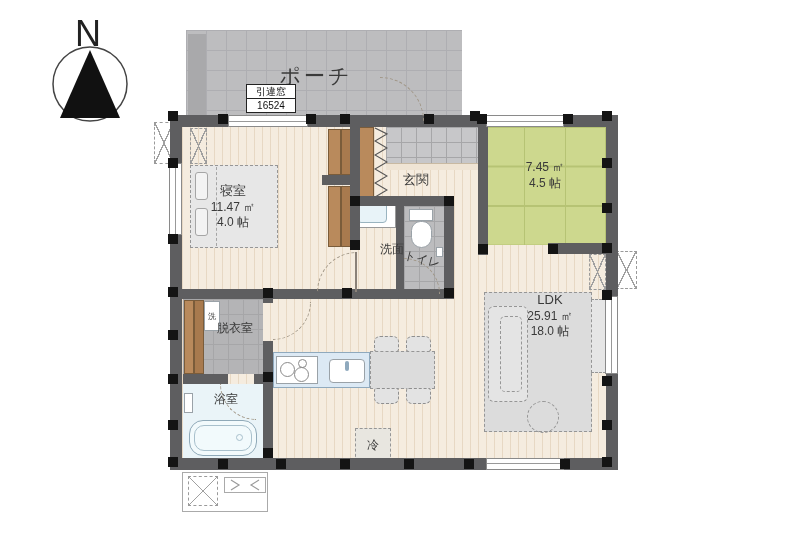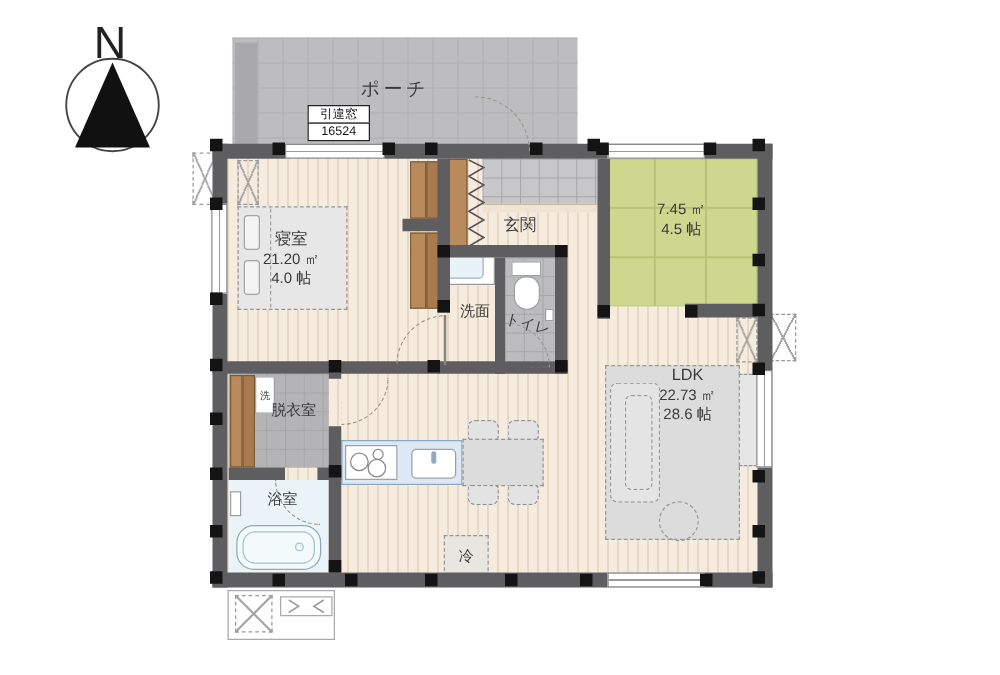--- a/index.html
+++ b/index.html
@@ -55,21 +55,21 @@
 <div id="stage">
 
   <svg class="abs" style="left:28px;top:8px" width="124" height="116" viewBox="0 0 124 116">
     <text x="47" y="38" font-size="36" fill="#222" font-family="Liberation Sans, sans-serif">N</text>
     <circle cx="62" cy="76" r="37" fill="#fff" stroke="#444" stroke-width="1.5"></circle>
     <path d="M62,42 L32,110 L92,110 Z" fill="#111"></path>
   </svg>
 
   <div class="porch" style="left:186px;top:30px;width:276px;height:87px"></div>
   <div class="abs" style="left:188px;top:34px;width:18px;height:83px;background:#a9a9ab"></div>
-  <div class="lbl" style="left:266px;top:62px;width:100px;font-size:15px;letter-spacing:3px">
+  <div class="lbl" style="left:266px;top:62px;width:100px;font-size:21px;letter-spacing:3px">
     <span>ポーチ</span>
   </div>
   <div class="tag" style="left:246px;top:84px;width:50px;height:15px">引違窓</div>
   <div class="tag" style="left:246px;top:98px;width:50px;height:15px">16524</div>
 
   <div class="wood" style="left:182px;top:127px;width:424px;height:331px"></div>
 
   <div class="tatami" style="left:483px;top:127px;width:123px;height:118px"></div>
 
   <div class="tile-d" style="left:386px;top:127px;width:92px;height:38px;background-color:#c7c7c9"></div>
@@ -175,46 +175,46 @@
 
   <div class="a tr" style="left:380px;top:77px;width:44px;height:44px"></div>
   <div class="a tl" style="left:317px;top:252px;width:40px;height:40px"></div>
   <div class="abs" style="left:355px;top:252px;width:2px;height:40px;background:#8a8178"></div>
   <div class="a br" style="left:273px;top:302px;width:38px;height:38px"></div>
   <div class="a bl" style="left:220px;top:384px;width:36px;height:36px"></div>
   <div class="a tr" style="left:404px;top:258px;width:36px;height:36px"></div>
 
   <div class="lbl" style="left:173px;top:183px;width:120px">
     <span class="nm">寝室</span>
-    <span class="ar">21.20 ㎡</span>
+    <span class="ar">11.47 ㎡</span>
     <span class="ar">4.0 帖</span>
   </div>
   <div class="lbl nm" style="left:386px;top:172px;width:60px">
     <span>玄関</span>
   </div>
   <div class="lbl" style="left:485px;top:160px;width:120px">
     <span class="ar">7.45 ㎡</span>
     <span class="ar">4.5 帖</span>
   </div>
-  <div class="lbl ar" style="left:356px;top:242px;width:48px">
+  <div class="lbl ar" style="left:368px;top:242px;width:48px">
     <span>洗面</span>
   </div>
   <div class="lbl ar" style="left:398px;top:252px;width:48px;transform:rotate(14deg)">
     <span>トイレ</span>
   </div>
   <div class="lbl ar" style="left:206px;top:321px;width:58px">
     <span>脱衣室</span>
   </div>
   <div class="lbl ar" style="left:202px;top:392px;width:48px">
     <span>浴室</span>
   </div>
   <div class="lbl" style="left:500px;top:292px;width:100px">
     <span class="nm">LDK</span>
-    <span class="ar">22.73 ㎡</span>
-    <span class="ar">28.6 帖</span>
+    <span class="ar">25.91 ㎡</span>
+    <span class="ar">18.0 帖</span>
   </div>
 
   <div class="p" style="left:168px;top:111px"></div>
     <div class="p" style="left:218px;top:114px"></div>
   <div class="p" style="left:306px;top:114px"></div>
     <div class="p" style="left:340px;top:114px"></div>
   <div class="p" style="left:424px;top:114px"></div>
     <div class="p" style="left:470px;top:111px"></div>
   <div class="p" style="left:477px;top:114px"></div>
     <div class="p" style="left:563px;top:114px"></div>

